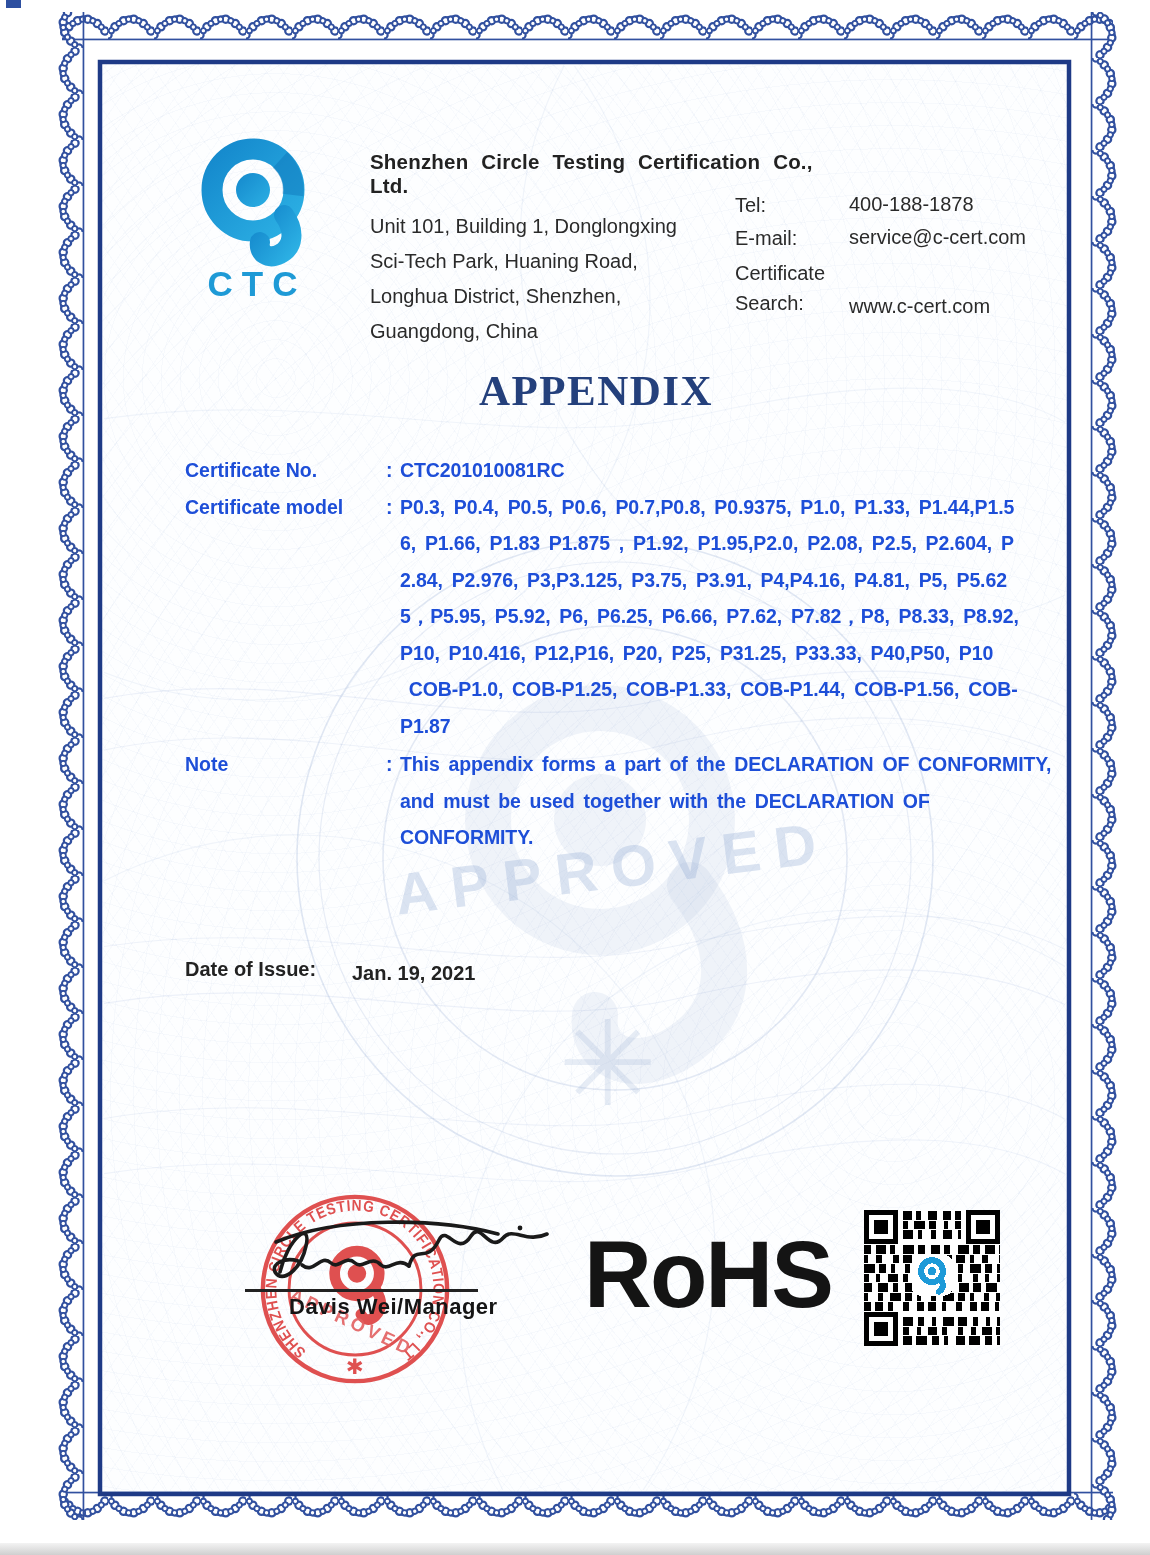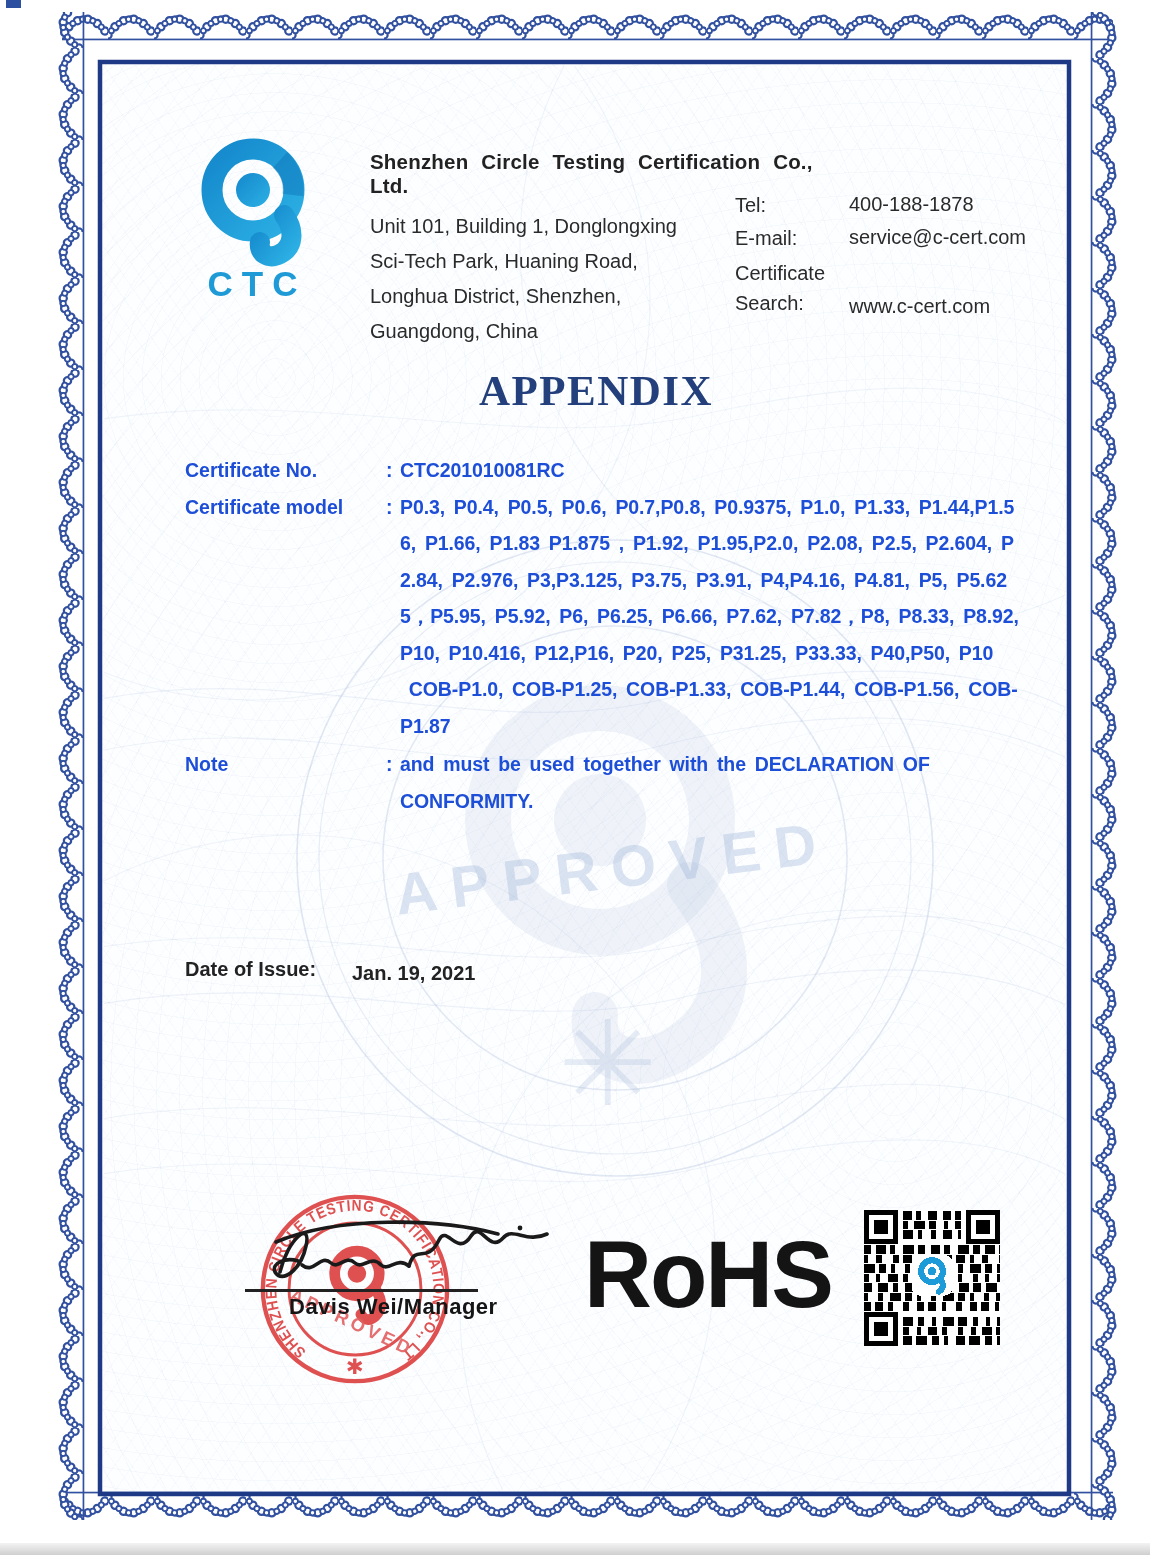--- a/index.html
+++ b/index.html
@@ -178,20 +178,21 @@
       <div class="vline">P10, P10.416, P12,P16, P20, P25, P31.25, P33.33, P40,P50, P10</div>
       <div class="vline"> COB-P1.0, COB-P1.25, COB-P1.33, COB-P1.44, COB-P1.56, COB-</div>
       <div class="vline">P1.87</div>
     </div>
   </div>
 
   <div class="abs fields note">
     <div class="f-label">Note</div>
     <div class="f-colon">:</div>
     <div class="f-value">
+      <div class="vline">This appendix forms a part of the DECLARATION OF CONFORMITY,</div>
       <div class="vline">and must be used together with the DECLARATION OF</div>
       <div class="vline">CONFORMITY.</div>
     </div>
   </div>
 
   <div class="abs daterow">
     <div class="f-label">Date of Issue:</div>
     <div class="f-value">Jan. 19, 2021</div>
   </div>
 

